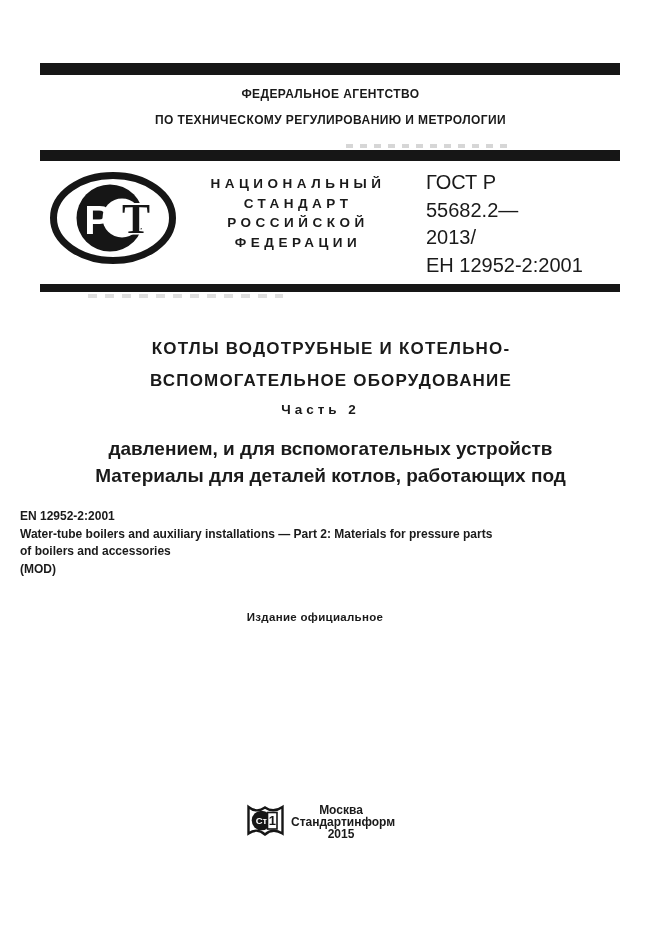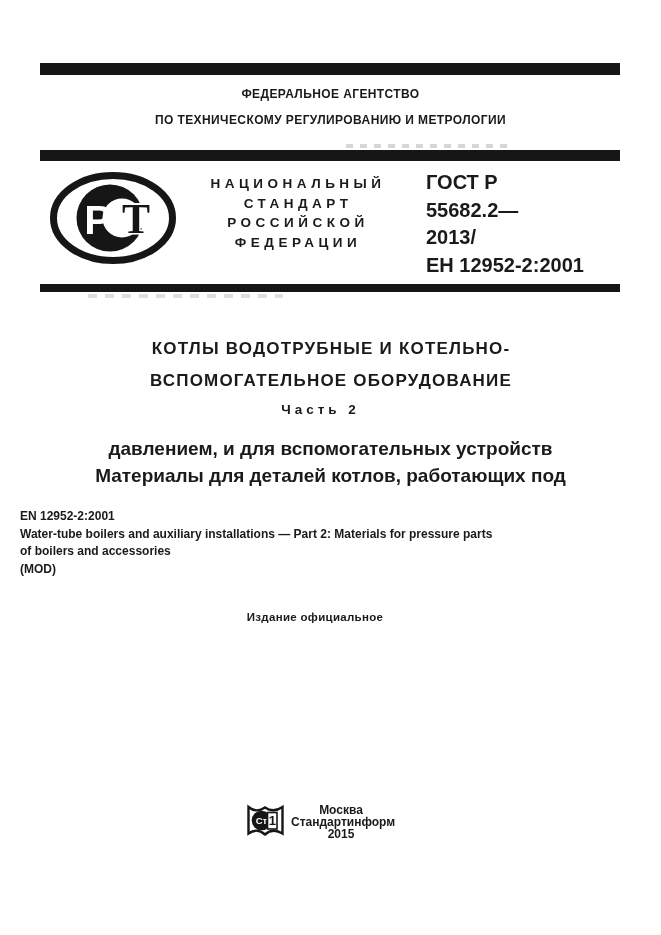--- a/index.html
+++ b/index.html
@@ -23,21 +23,21 @@
   .agency-2{top:113px;}
 
   .rst-logo{position:absolute;left:49px;top:172px;width:128px;height:93px;}
 
   .std-type{position:absolute;left:193px;top:174px;width:206px;
             text-align:center;font-weight:bold;font-size:13.5px;
             letter-spacing:4.5px;line-height:19.5px;padding-left:4px;box-sizing:border-box;}
   .std-type div{white-space:nowrap;}
 
   .designation{position:absolute;left:426px;top:169px;width:200px;
-               font-weight:bold;font-size:20px;line-height:27.5px;white-space:nowrap;}
+               font-weight:normal;font-size:20px;line-height:27.5px;white-space:nowrap;}
 
   .noise{position:absolute;opacity:.8;}
   .noise-1{left:346px;top:144px;width:162px;height:3.5px;
     background:repeating-linear-gradient(90deg,rgba(0,0,0,.20) 0 7px,rgba(0,0,0,0) 7px 14px);}
   .noise-2{left:88px;top:294px;width:195px;height:3.5px;
     background:repeating-linear-gradient(90deg,rgba(0,0,0,.16) 0 9px,rgba(0,0,0,0) 9px 17px);}
 
   .main-title{position:absolute;left:0;top:333px;width:661px;text-align:center;
               font-weight:bold;font-size:17px;line-height:31.5px;letter-spacing:1.2px;padding-left:1px;box-sizing:border-box;}
   .part-label{position:absolute;left:0;top:402px;width:637px;text-align:center;

